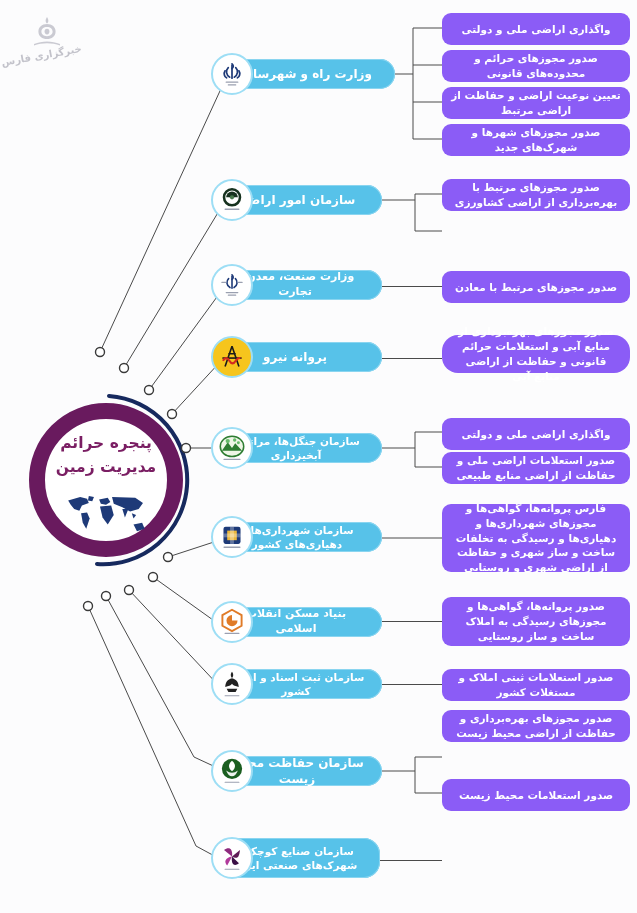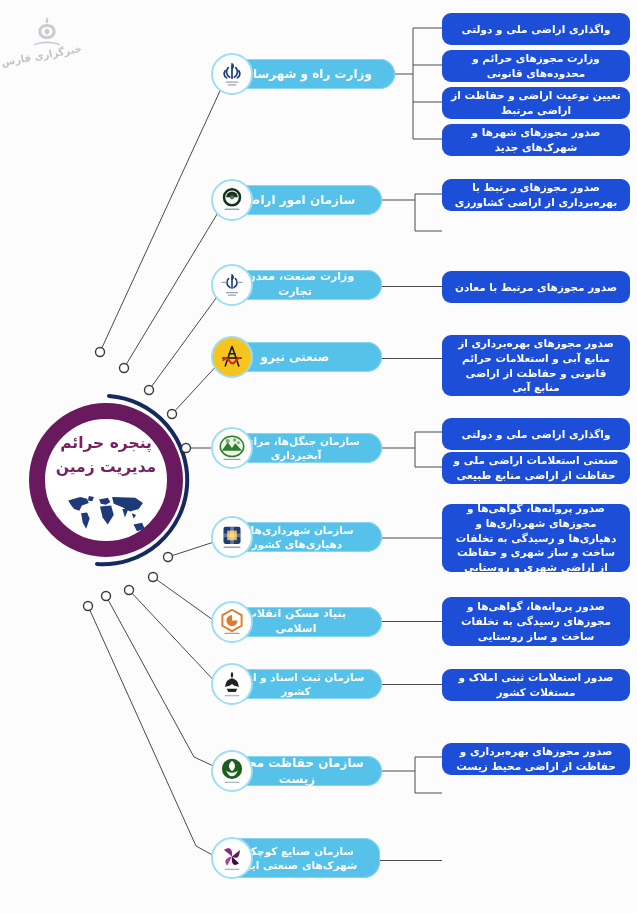--- a/index.html
+++ b/index.html
@@ -40,21 +40,21 @@
   .pill .lbl.sm{font-size:10.5px;}
   .org-icon{
     position:absolute;width:42px;height:42px;border-radius:50%;background:#fff;
     border:2px solid #9ddef5;box-sizing:border-box;z-index:3;
     display:flex;align-items:center;justify-content:center;
   }
   .org-icon.yellow{background:#f6c51d;}
   .org-icon svg{width:32px;height:32px;}
   
   .sbox{
-    position:absolute;left:442px;width:188px;background:#1d4ed8;border-radius:9px;
+    position:absolute;left:442px;width:188px;background:#8b5cf6;border-radius:9px;
     color:#fff;font-weight:bold;font-size:10.5px;z-index:2;
     display:flex;align-items:center;justify-content:center;text-align:center;
     direction:rtl;padding:16px 9px;box-sizing:border-box;line-height:1.42;
   }
 </style>
 </head>
 <body>
 
 <div class="canvas" id="canvas">
 
@@ -151,21 +151,21 @@
           <path d="M8.5 12 c-1.6 2.6 -0.6 5.6 1.4 6.6"></path>
           <path d="M21.5 12 c1.6 2.6 0.6 5.6 -1.4 6.6"></path>
         </g>
         <g fill="#9aa0b0">
           <rect x="9" y="22" width="12" height="1.3" rx="0.6"></rect>
           <rect x="11" y="24.6" width="8" height="1.1" rx="0.5"></rect>
         </g>
       </svg>
     </div>
     <div class="sbox" style="top: 13px; height: 30px;">واگذاری اراضی ملی و دولتی</div>
-    <div class="sbox" style="top: 50px; height: 30px;">وزارت مجوزهای حرائم و محدوده‌های قانونی</div>
+    <div class="sbox" style="top: 50px; height: 30px;">صدور مجوزهای حرائم و محدوده‌های قانونی</div>
     <div class="sbox" style="top: 87px; height: 29px; border-radius: 9px;">تعیین نوعیت اراضی و حفاظت از اراضی مرتبط</div>
     <div class="sbox" style="top: 124px; height: 30px;">صدور مجوزهای شهرها و شهرک‌های جدید</div>
     <div class="pill" style="left: 216px; top: 185px; width: 166px; height: 30px;">
       <span class="lbl">سازمان امور اراضی</span>
     </div>
     <div class="org-icon" style="left: 211px; top: 179px;">
       <svg viewBox="0 0 30 30">
         <circle cx="15" cy="12.5" r="7.5" fill="none" stroke="#17321f" stroke-width="2.4"></circle>
         <path d="M9.5 12.5 a5.5 5.5 0 0 1 11 0 z" fill="#17321f"></path>
         <circle cx="15" cy="12.5" r="2" fill="#4b7d4f"></circle>
@@ -187,69 +187,69 @@
         <g fill="#9aa0b0">
           <rect x="5" y="12" width="4.5" height="1.1" rx="0.5"></rect>
           <rect x="20.5" y="12" width="4.5" height="1.1" rx="0.5"></rect>
           <rect x="9" y="21.5" width="12" height="1.2" rx="0.6"></rect>
           <rect x="11" y="24" width="8" height="1" rx="0.5"></rect>
         </g>
       </svg>
     </div>
     <div class="sbox" style="top: 271px; height: 31px;">صدور مجوزهای مرتبط با معادن</div>
     <div class="pill" style="left: 214px; top: 342px; width: 168px; height: 30px;">
-      <span class="lbl">صنعتی نیرو</span>
+      <span class="lbl">پروانه نیرو</span>
     </div>
     <div class="org-icon yellow" style="left: 211px; top: 336px;">
       <svg viewBox="0 0 30 30">
         <path d="M6 16 h18" stroke="#1a1a1a" stroke-width="1.5"></path>
         <path d="M15 5 l-6.5 19 M15 5 l6.5 19 M11.5 12 h7" stroke="#1a1a1a" stroke-width="1.5" fill="none"></path>
         <path d="M6.5 18.5 q3 -5 6 0 t6 0 q2 -3 4.5 -2.5" stroke="#d42a1e" stroke-width="2" fill="none"></path>
       </svg>
     </div>
-    <div class="sbox" style="top: 335px; height: 61px;">صدور مجوزهای بهره‌برداری از منابع آبی و استعلامات حرائم قانونی و حفاظت از اراضی منابع آبی</div>
+    <div class="sbox" style="top: 335px; height: 38px; border-radius: 16px;">صدور مجوزهای بهره‌برداری از منابع آبی و استعلامات حرائم قانونی و حفاظت از اراضی منابع آبی</div>
     <div class="pill" style="left: 216px; top: 433px; width: 166px; height: 30px;">
       <span class="lbl sm">سازمان جنگل‌ها، مراتع و آبخیزداری</span>
     </div>
     <div class="org-icon" style="left: 211px; top: 427px;">
       <svg viewBox="0 0 30 30">
         <ellipse cx="15" cy="13.5" rx="11" ry="9.5" fill="#eef6e6" stroke="#2e7d32" stroke-width="1.4"></ellipse>
         <path d="M5.5 17.5 l5.5 -8 4 5.5 3 -4.5 6.5 7 z" fill="#2e7d32"></path>
         <circle cx="11" cy="8.5" r="2" fill="#66bb6a"></circle>
         <circle cx="17.5" cy="7.5" r="1.6" fill="#66bb6a"></circle>
         <circle cx="21" cy="10" r="1.4" fill="#66bb6a"></circle>
         <rect x="7" y="25" width="16" height="1.2" fill="#9aa0b0" rx="0.5"></rect>
       </svg>
     </div>
     <div class="sbox" style="top: 418px; height: 28px;">واگذاری اراضی ملی و دولتی</div>
-    <div class="sbox" style="top: 452px; height: 30px;">صنعتی استعلامات اراضی ملی و حفاظت از اراضی منابع طبیعی</div>
+    <div class="sbox" style="top: 452px; height: 30px;">صدور استعلامات اراضی ملی و حفاظت از اراضی منابع طبیعی</div>
     <div class="pill" style="left: 218px; top: 522px; width: 164px; height: 30px;">
       <span class="lbl sm">سازمان شهرداری‌ها و دهیاری‌های کشور</span>
     </div>
     <div class="org-icon" style="left: 211px; top: 516px;">
       <svg viewBox="0 0 30 30">
         <rect x="7" y="5.5" width="16" height="16" rx="2" fill="#1e3a78"></rect>
         <rect x="10.5" y="9" width="9" height="9" fill="#e9b63c"></rect>
         <rect x="13.2" y="5.5" width="3.6" height="16" fill="#ffffff" opacity="0.3"></rect>
         <rect x="7" y="11.7" width="16" height="3.6" fill="#ffffff" opacity="0.3"></rect>
         <rect x="7" y="24" width="16" height="1.2" fill="#9aa0b0" rx="0.5"></rect>
       </svg>
     </div>
-    <div class="sbox" style="top: 504px; height: 68px;">صدور پروانه‌ها، گواهی‌ها و مجوزهای شهرداری‌ها و دهیاری‌ها و رسیدگی به تخلفات ساخت و ساز شهری و حفاظت از اراضی شهری و روستایی</div>
+    <div class="sbox" style="top: 504px; height: 68px;">فارس پروانه‌ها، گواهی‌ها و مجوزهای شهرداری‌ها و دهیاری‌ها و رسیدگی به تخلفات ساخت و ساز شهری و حفاظت از اراضی شهری و روستایی</div>
     <div class="pill" style="left: 216px; top: 607px; width: 166px; height: 30px;">
       <span class="lbl md">بنیاد مسکن انقلاب اسلامی</span>
     </div>
     <div class="org-icon" style="left: 211px; top: 601px;">
       <svg viewBox="0 0 30 30">
         <path d="M15 3.5 l9 5 v10 l-9 5 -9 -5 v-10 z" fill="none" stroke="#e07b28" stroke-width="1.8"></path>
         <path d="M15 8.5 a5.2 5.2 0 1 0 5.2 5.2 h-5.2 z" fill="#e07b28"></path>
         <rect x="8" y="25" width="14" height="1.2" fill="#9aa0b0" rx="0.5"></rect>
       </svg>
     </div>
-    <div class="sbox" style="top: 597px; height: 49px;">صدور پروانه‌ها، گواهی‌ها و مجوزهای رسیدگی به تخلفات ساخت و ساز روستایی</div>
+    <div class="sbox" style="top: 597px; height: 49px;">صدور پروانه‌ها، گواهی‌ها و مجوزهای رسیدگی به املاک ساخت و ساز روستایی</div>
     <div class="pill" style="left: 216px; top: 669px; width: 166px; height: 30px;">
       <span class="lbl sm">سازمان ثبت اسناد و املاک کشور</span>
     </div>
     <div class="org-icon" style="left: 211px; top: 663px;">
       <svg viewBox="0 0 30 30">
         <path d="M15 3.5 c2 2.8 1 4.8 0 5.8 c-1 -1 -2 -3 0 -5.8 z" fill="#222222"></path>
         <path d="M15 9.5 c4.2 1 6.3 4 6.3 8.2 c-3.1 -1 -5.2 -1 -6.3 -3 c-1.1 2 -3.2 2 -6.3 3 c0 -4.2 2.1 -7.2 6.3 -8.2 z" fill="#222222"></path>
         <path d="M10 19.5 h10 l-1.6 3 h-6.8 z" fill="#222222"></path>
         <rect x="8" y="25.5" width="14" height="1.1" fill="#9aa0b0" rx="0.5"></rect>
       </svg>
@@ -259,21 +259,22 @@
       <span class="lbl">سازمان حفاظت محیط زیست</span>
     </div>
     <div class="org-icon" style="left: 211px; top: 750px;">
       <svg viewBox="0 0 30 30">
         <circle cx="15" cy="13" r="9.5" fill="#1b5e20"></circle>
         <path d="M15 5.5 c3.2 2.2 4.2 6.5 0 9.8 c-4.2 -3.3 -3.2 -7.6 0 -9.8 z" fill="#ffffff"></path>
         <path d="M9.5 14.5 q5.5 4.5 11 0 q-2.2 5.5 -5.5 5.5 t-5.5 -5.5 z" fill="#ffffff" opacity="0.92"></path>
         <rect x="8" y="25" width="14" height="1.1" fill="#9aa0b0" rx="0.5"></rect>
       </svg>
     </div>
-    <div class="sbox" style="top: 743px; height: 28px;">صدور مجوزهای بهره‌برداری و حفاظت از اراضی محیط زیست</div>
+    <div class="sbox" style="top: 710px; height: 28px;">صدور مجوزهای بهره‌برداری و حفاظت از اراضی محیط زیست</div>
+    <div class="sbox" style="top: 779px; height: 28px;">صدور استعلامات محیط زیست</div>
     <div class="pill" style="left: 216px; top: 838px; width: 164px; height: 40px;">
       <span class="lbl sm">سازمان صنایع کوچک و شهرک‌های صنعتی ایران</span>
     </div>
     <div class="org-icon" style="left: 211px; top: 837px;">
       <svg viewBox="0 0 30 30">
         <path d="M15 13.5 l-7.5 -6 c4.2 -3.4 8.5 -2 7.5 6 z" fill="#8e2a7e"></path>
         <path d="M15 13.5 l7.5 -6 c-0.8 6.2 -2 9.4 -7.5 6 z" fill="#5e1a56"></path>
         <path d="M15 13.5 l-4.5 8.5 c-3.2 -3.2 -2.2 -7.4 4.5 -8.5 z" fill="#b13a9b"></path>
         <path d="M15 13.5 l6.5 6.5 c-4.2 3.2 -7.5 1.2 -6.5 -6.5 z" fill="#3b1046"></path>
         <rect x="8" y="25" width="14" height="1.1" fill="#9aa0b0" rx="0.5"></rect>

